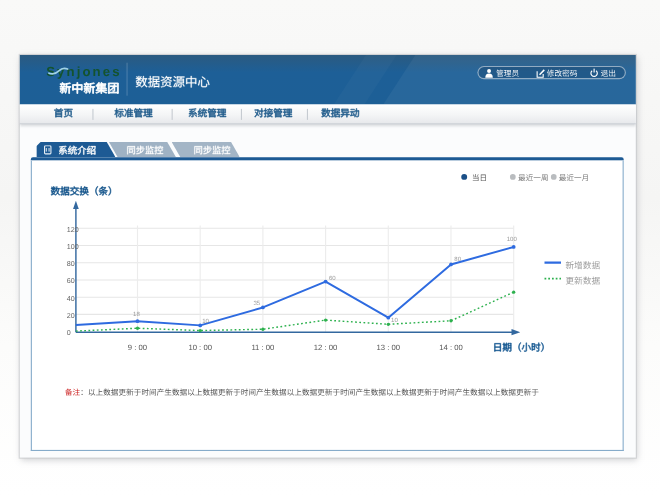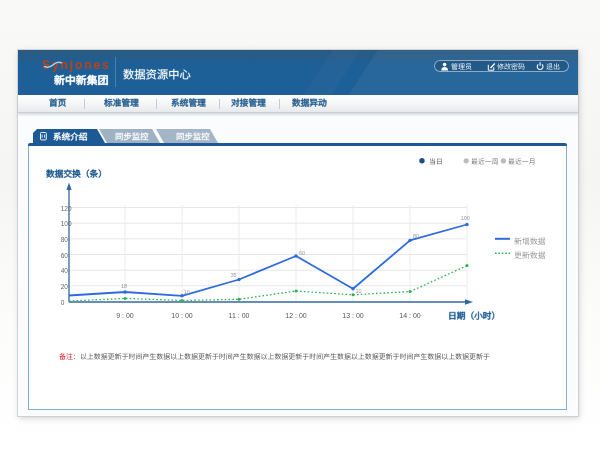--- a/index.html
+++ b/index.html
@@ -16,21 +16,21 @@
 }
 .header {
   position:absolute; left:18px; top:50px; width:560px; height:45px;
   background: linear-gradient(180deg,#2b5a80 0%,#1d5f97 35%,#1d5f96 100%);
   overflow:hidden;
 }
 .header .streak {
   position:absolute; top:0; height:45px;
   background:rgba(255,255,255,.05); transform:skewX(-33deg);
 }
-.logo-en { position:absolute; left:42px; top:58px; color:#c2410c; font-size:12px; font-weight:bold; letter-spacing:1.9px; }
+.logo-en { position:absolute; left:42px; top:58px; color:#14532d; font-size:12px; font-weight:bold; letter-spacing:1.9px; }
 .vdiv { position:absolute; left:114.5px; top:57px; width:1px; height:30px; background:rgba(255,255,255,.2); }
 .userbar {
   position:absolute; left:434px; top:60px; width:134.5px; height:12px;
   background:rgba(8,40,72,.22); border:1px solid rgba(255,255,255,.5);
   border-radius:6.5px;
 }
 .nav {
   position:absolute; left:18px; top:95px; width:560px; height:18px;
   background:linear-gradient(180deg,#ffffff 0%,#f4f5f6 55%,#e7e9ec 100%);
   border-bottom:1px solid #c9ced4;

